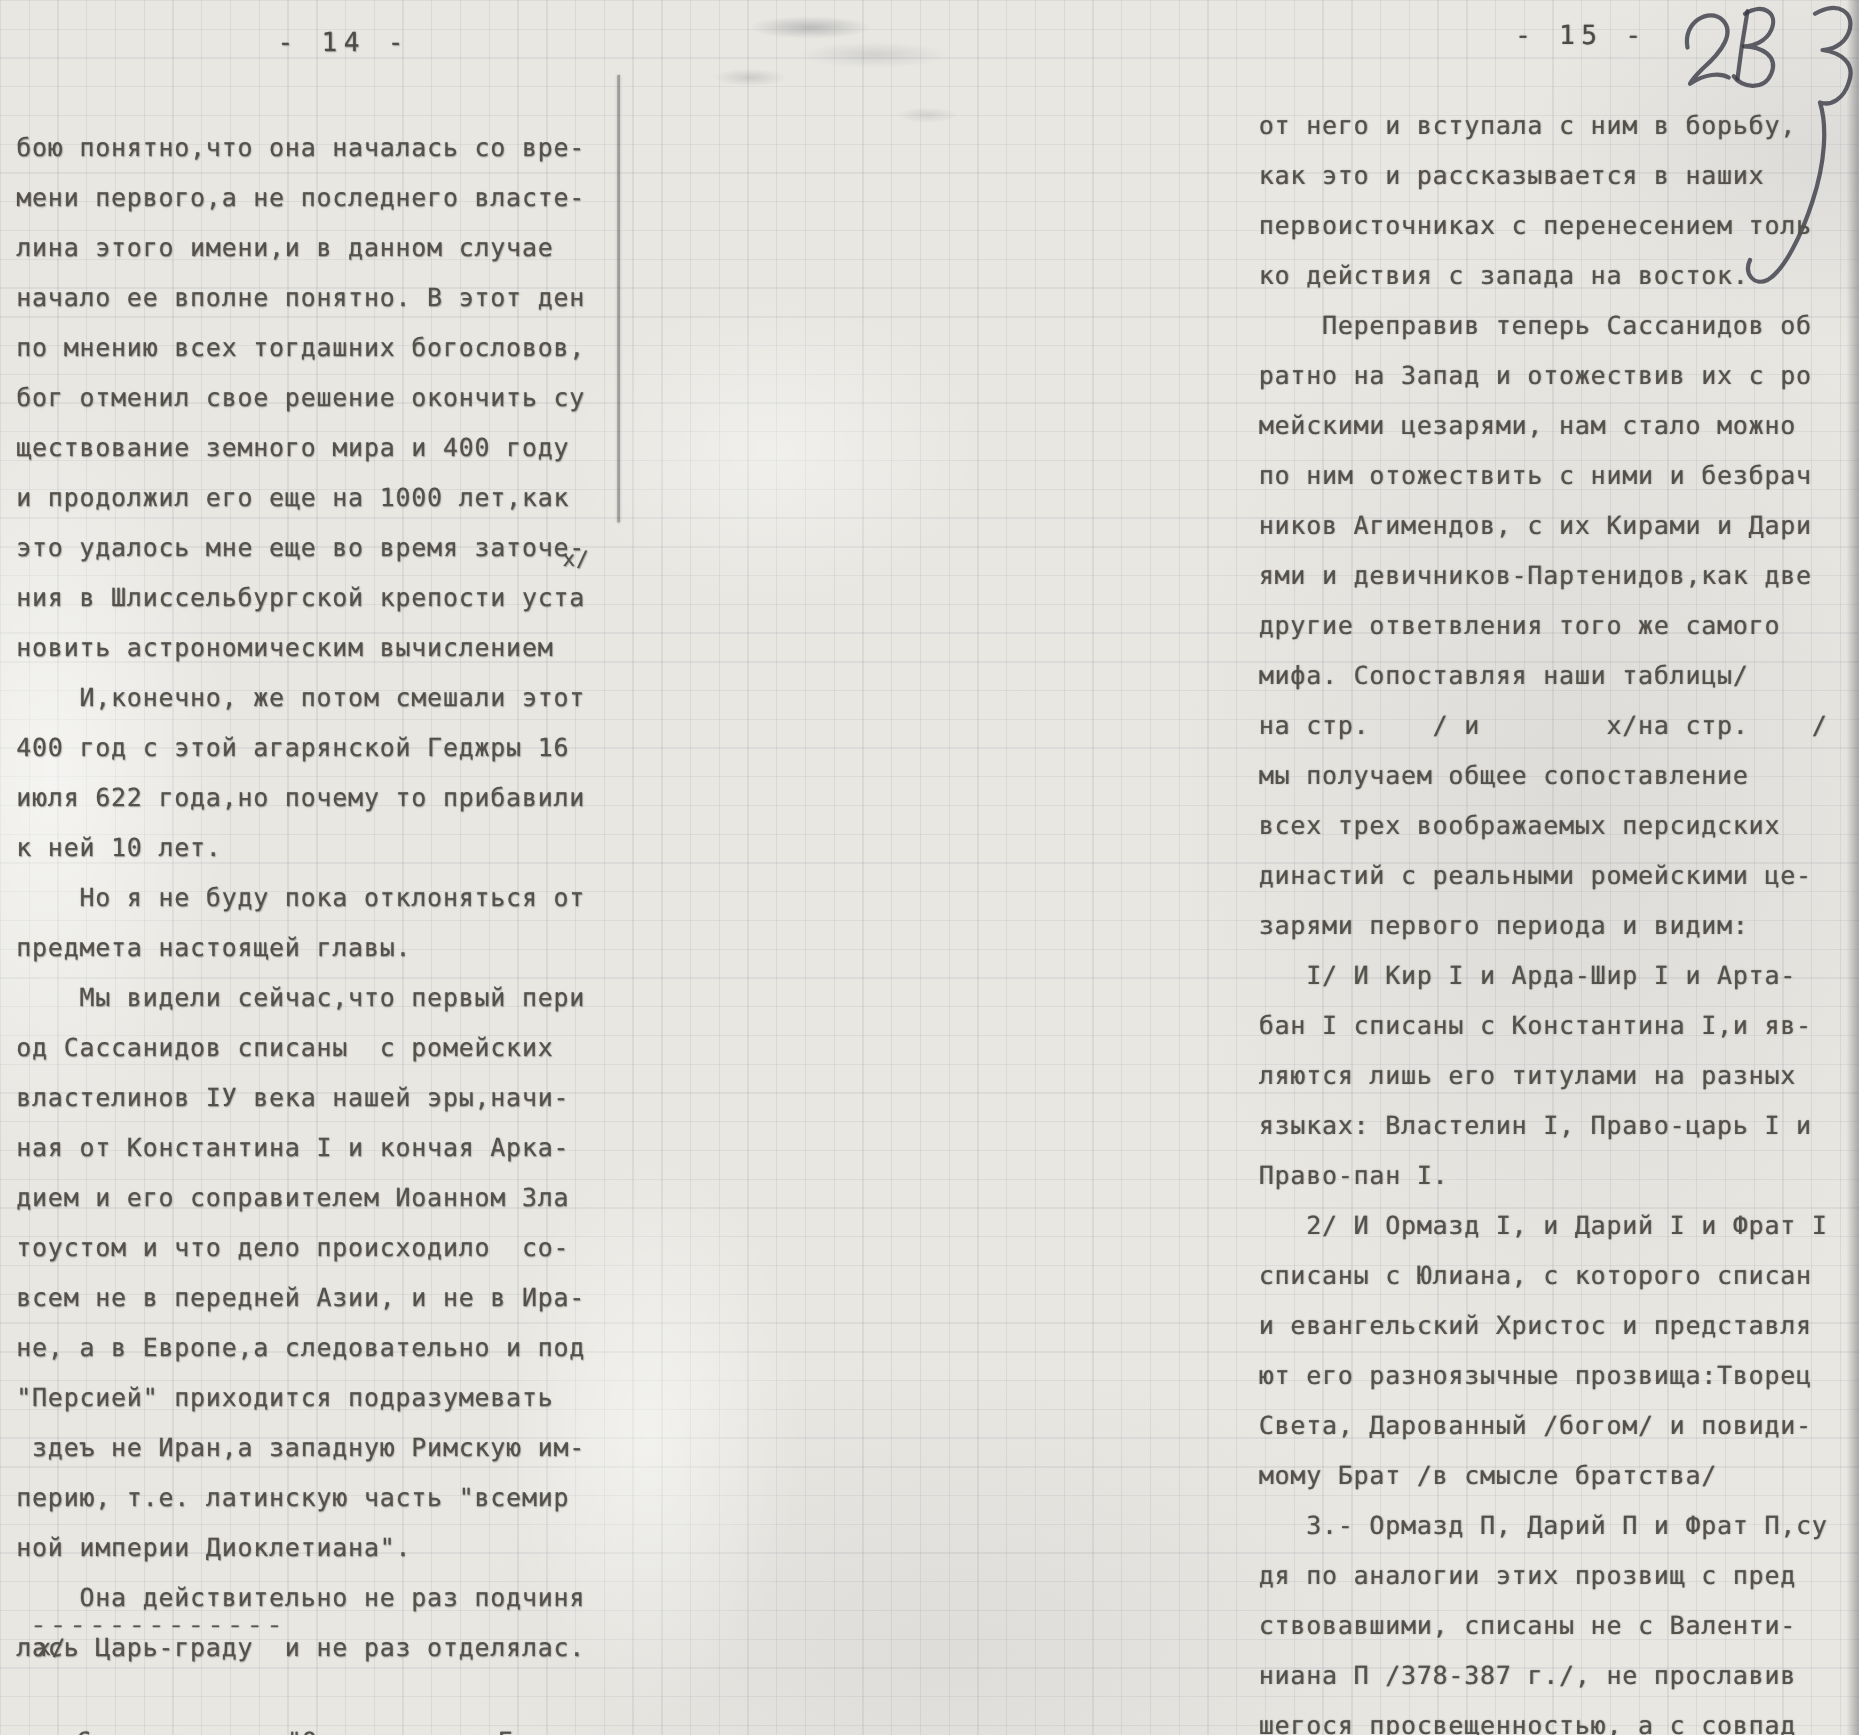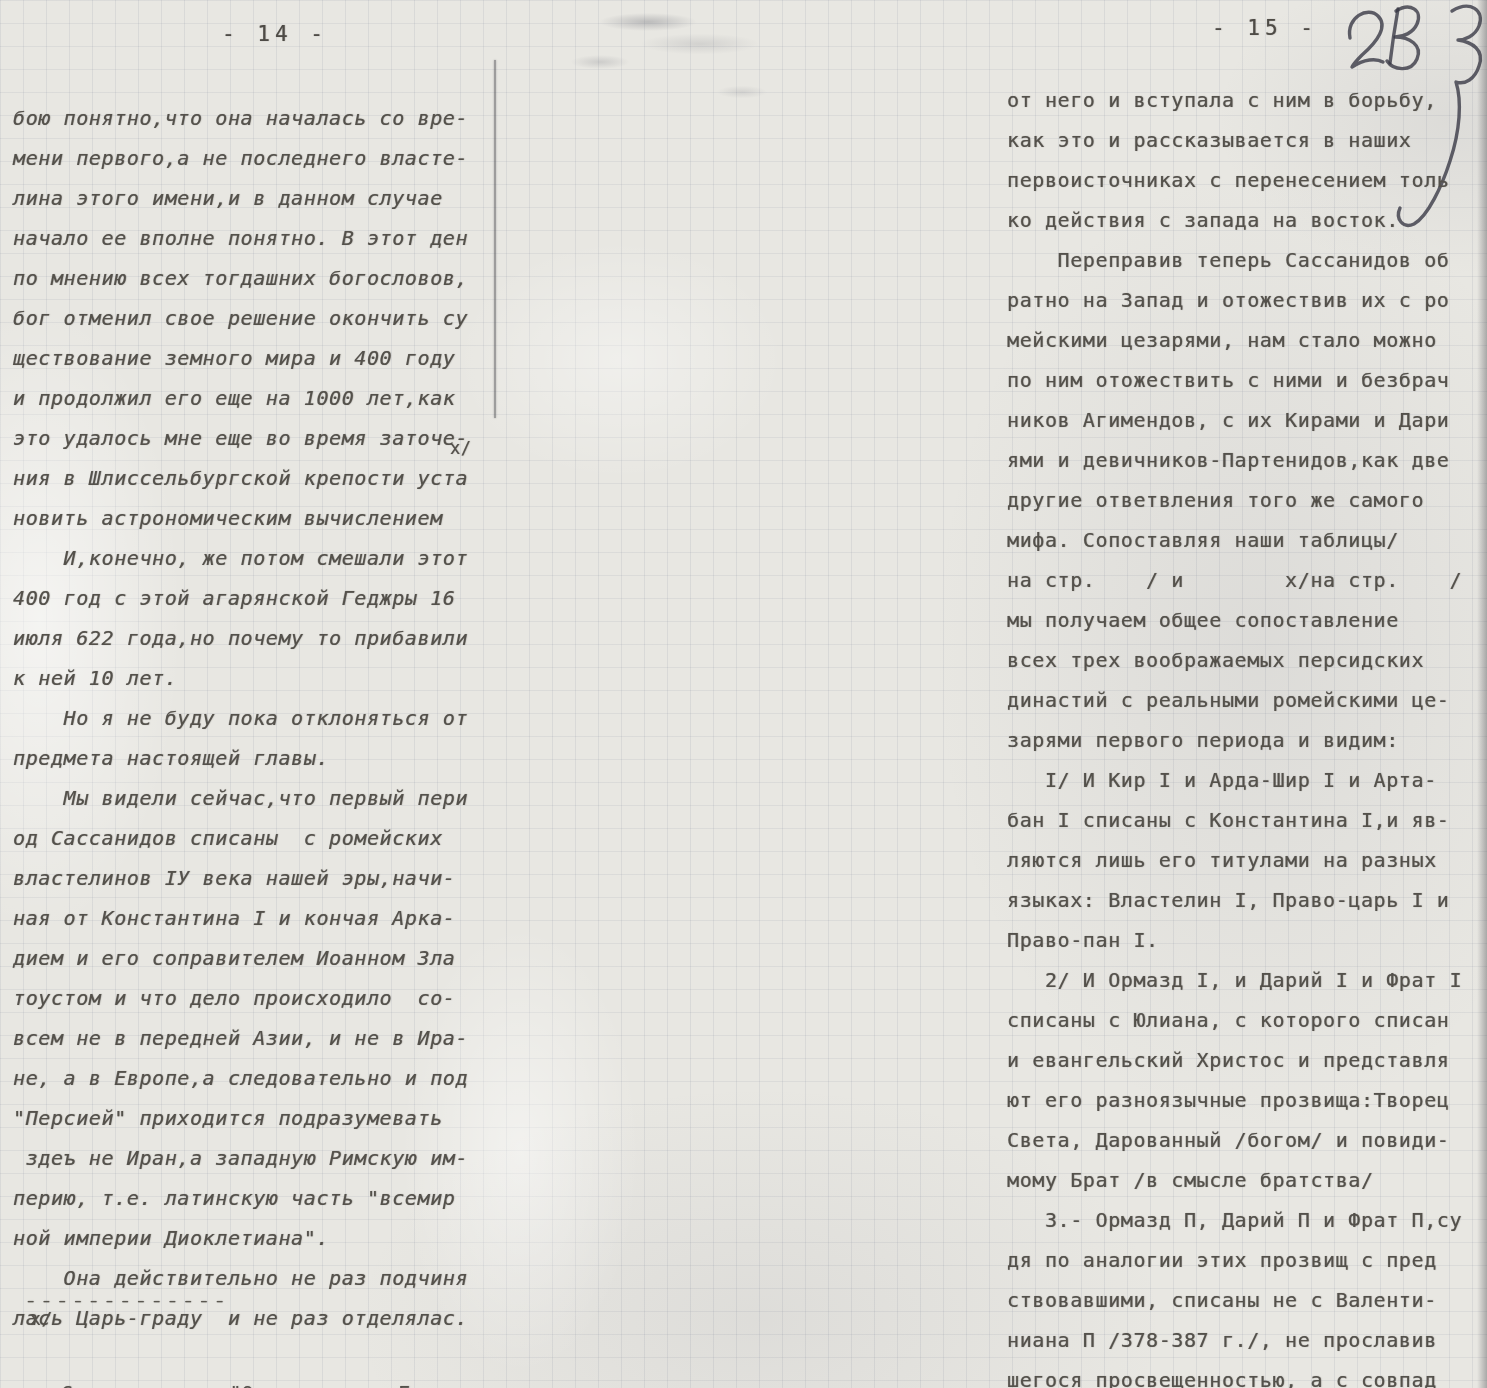--- a/index.html
+++ b/index.html
@@ -46,21 +46,21 @@
     letter-spacing: .6px;
     white-space: pre;
     text-shadow: .5px .4px 1px rgba(84,81,76,.55), -.3px 0 .6px rgba(84,81,76,.30);
   }
 
   .lines .line { height: 40px; line-height: 40px; }
 
   .page-number { font-size: 21px; letter-spacing: 5px; color: #4e4b46; }
 
   .pn-left     { left: 222px;  top: 22px; }
-  .left-lines  { left: 13px;   top: 50px;  width: 482px; font-style: italic; }
+  .left-lines  { left: 13px;   top: 50px;  width: 482px; }
   .sup-left    { left: 450px;  top: 438px; font-size: 17px; }
   .fn-sep      { left: 24px;   top: 1288px; font-size: 22px; letter-spacing: 2.5px; transform: scaleY(.75); color:#5a5750; }
   .fn-x        { left: 30px;   top: 1308px; font-size: 18px; }
   .fn-lines    { left: 13px;   top: 1334px; }
   .fn-lines .line { height: 23px; line-height: 23px; font-size: 19px; }
 
   .pn-right    { left: 1212px; top: 16px; }
   .right-lines { left: 1007px; top: 32px; width: 480px; }
 
   

